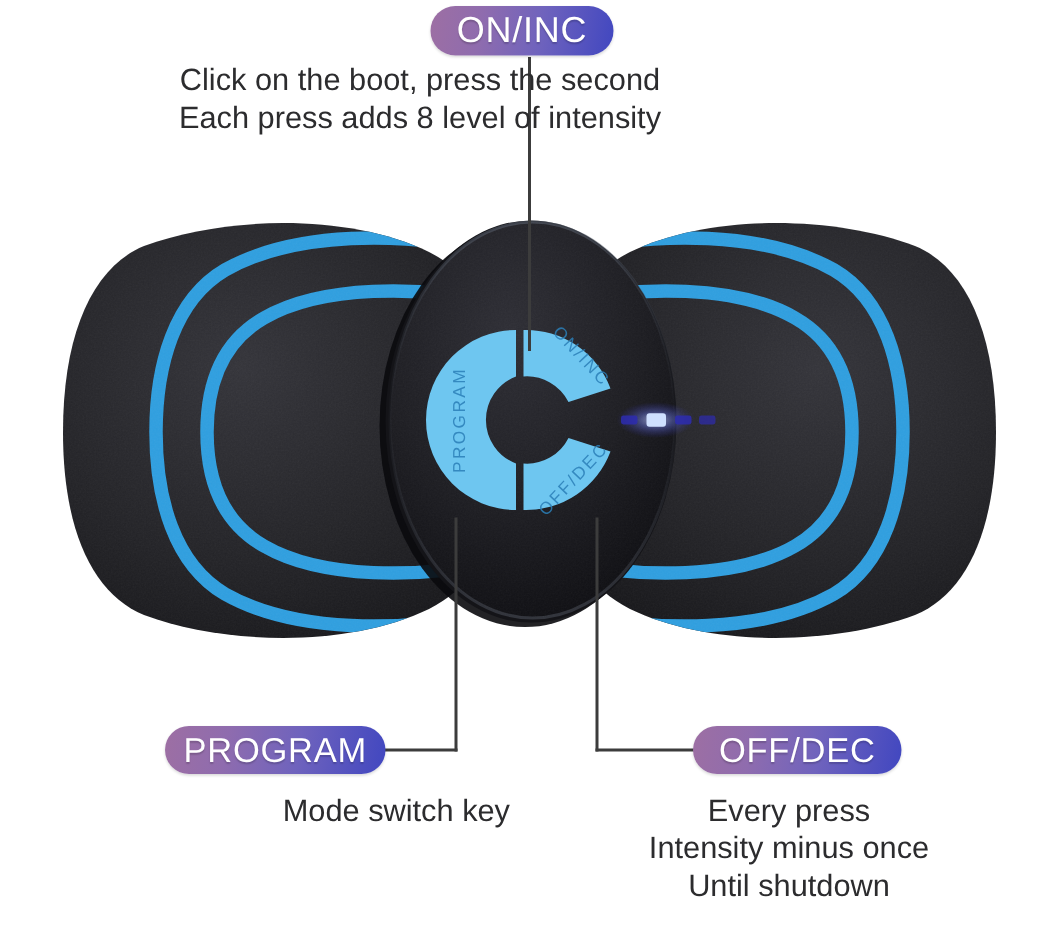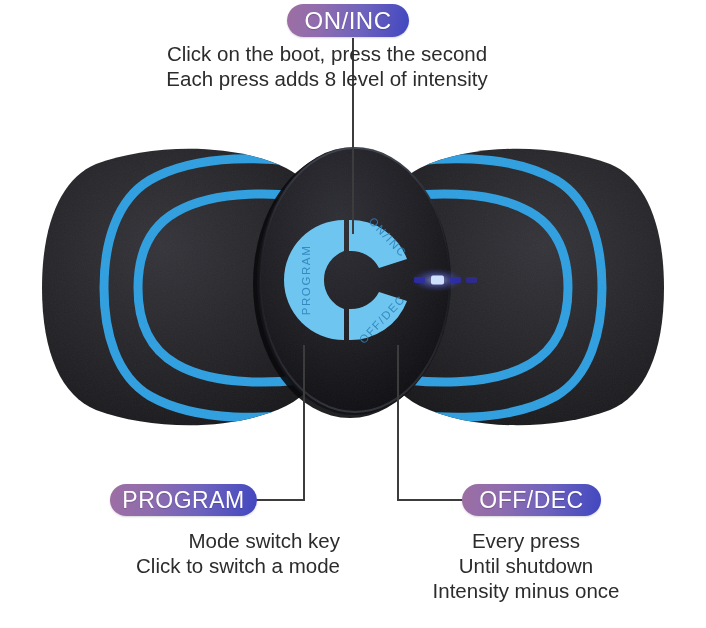--- a/index.html
+++ b/index.html
@@ -41,21 +41,21 @@
 
   
   .caption {
     position: absolute;
     color: #2c2c2e;
     font-size: 20.5px;
     line-height: 25px;
     text-align: center;
     white-space: nowrap;
   }
-  #caption-on   { left: 0;     top: 41px;  width: 560px; margin-left: 47px; }
+  #caption-on   { left: 0;     top: 41px;  width: 560px; }
   #caption-prog { left: 30px;  top: 528px; width: 310px; text-align: right; }
   #caption-off  { left: 381px; top: 528px; width: 290px; }
   .caption .line { display: block; }
 
   
   .leader {
     position: absolute;
     background: #3c3c3c;
   }
   .leader.v { width: 1.6px; }
@@ -213,23 +213,22 @@
 
   <div class="badge" id="badge-on">ON/INC</div>
   <div class="caption" id="caption-on">
     <span class="line">Click on the boot, press the second</span>
     <span class="line">Each press adds 8 level of intensity</span>
   </div>
 
   <div class="badge" id="badge-prog">PROGRAM</div>
   <div class="caption" id="caption-prog">
     <span class="line">Mode switch key</span>
-    <span class="line">Click to switch a mode</span>
   </div>
 
   <div class="badge" id="badge-off">OFF/DEC</div>
   <div class="caption" id="caption-off">
     <span class="line">Every press</span>
+    <span class="line">Intensity minus once</span>
     <span class="line">Until shutdown</span>
-    <span class="line">Intensity minus once</span>
   </div>
 
 </div>
 
 </body></html>

